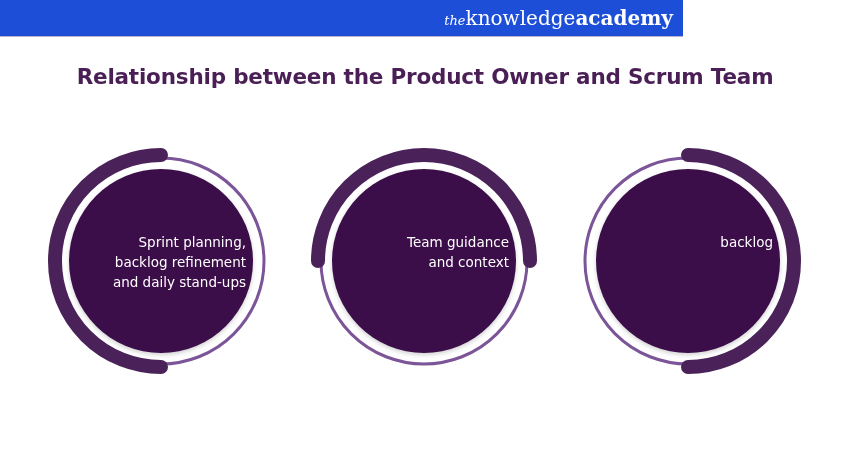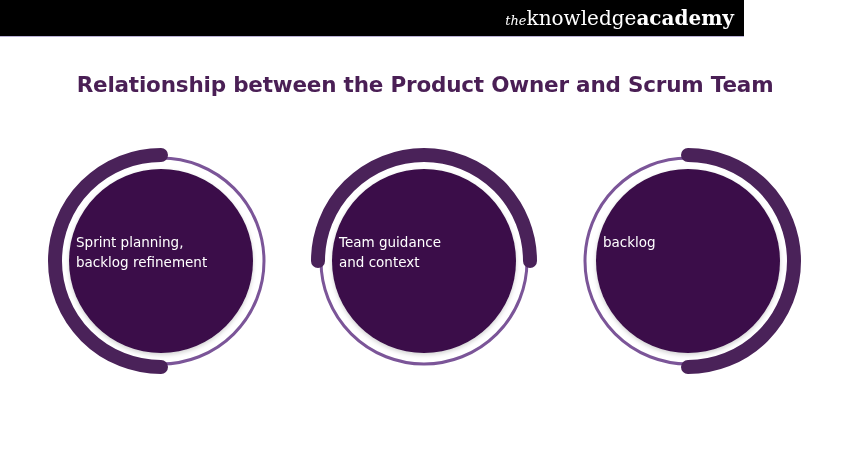--- a/index.html
+++ b/index.html
@@ -1,37 +1,37 @@
 <!DOCTYPE html>
 <html><head>
 <meta charset="utf-8">
 <style>
   html, body { margin:0; padding:0; }
   body {
     width:850px; height:450px; position:relative; overflow:hidden;
     background:#ffffff; font-family:"DejaVu Sans", "Liberation Sans", sans-serif;
   }
   .header {
-    position:absolute; left:0; top:0; width:744px; height:36px;
-    background:#000000; border-bottom:1px solid #b9b0d6;
+    position:absolute; left:0; top:0; width:683px; height:36px;
+    background:#1d4ed8; border-bottom:1px solid #b9b0d6;
   }
   .logo {
     position:absolute; right:10px; top:5px; height:26px;
     font-family:"DejaVu Serif", "Liberation Serif", serif; color:#ffffff;
     font-size:20px; line-height:26px; white-space:nowrap;
   }
   .logo .the { font-style:italic; font-size:13px; }
   .logo .acad { font-weight:bold; }
   .title {
-    position:absolute; left:0; top:72px; width:850px; text-align:center;
+    position:absolute; left:0; top:64px; width:850px; text-align:center;
     font-size:21.5px; font-weight:bold; color:#4a1f55; letter-spacing:-0.2px;
   }
   .diagram { position:absolute; left:0; top:0; width:850px; height:450px; }
   .card-text {
-    position:absolute; width:170px; text-align:left; color:#ffffff;
+    position:absolute; width:170px; text-align:right; color:#ffffff;
     font-size:13.5px; line-height:20px;
   }
 </style>
 </head>
 <body>
 
 <div class="header">
   <div class="logo"><span class="the">the</span><span>knowledge</span><span class="acad">academy</span></div>
 </div>
 
@@ -59,20 +59,21 @@
   <g>
     <circle cx="688" cy="261" r="103" fill="none" stroke="#7b5598" stroke-width="3"></circle>
     <path d="M688 155 A106 106 0 0 1 688 367" fill="none" stroke="#4a2259" stroke-width="14" stroke-linecap="round"></path>
     <circle cx="688" cy="261" r="92" fill="#3a1148" filter="url(#sh)"></circle>
   </g>
 </svg>
 
 <div class="card-text" style="left:76px; top:232px;">
   <div>Sprint planning,</div>
   <div>backlog refinement</div>
+  <div>and daily stand-ups</div>
 </div>
 
 <div class="card-text" style="left:339px; top:232px;">
   <div>Team guidance</div>
   <div>and context</div>
 </div>
 
 <div class="card-text" style="left:603px; top:232px;">
   <div>backlog</div>
 </div>

